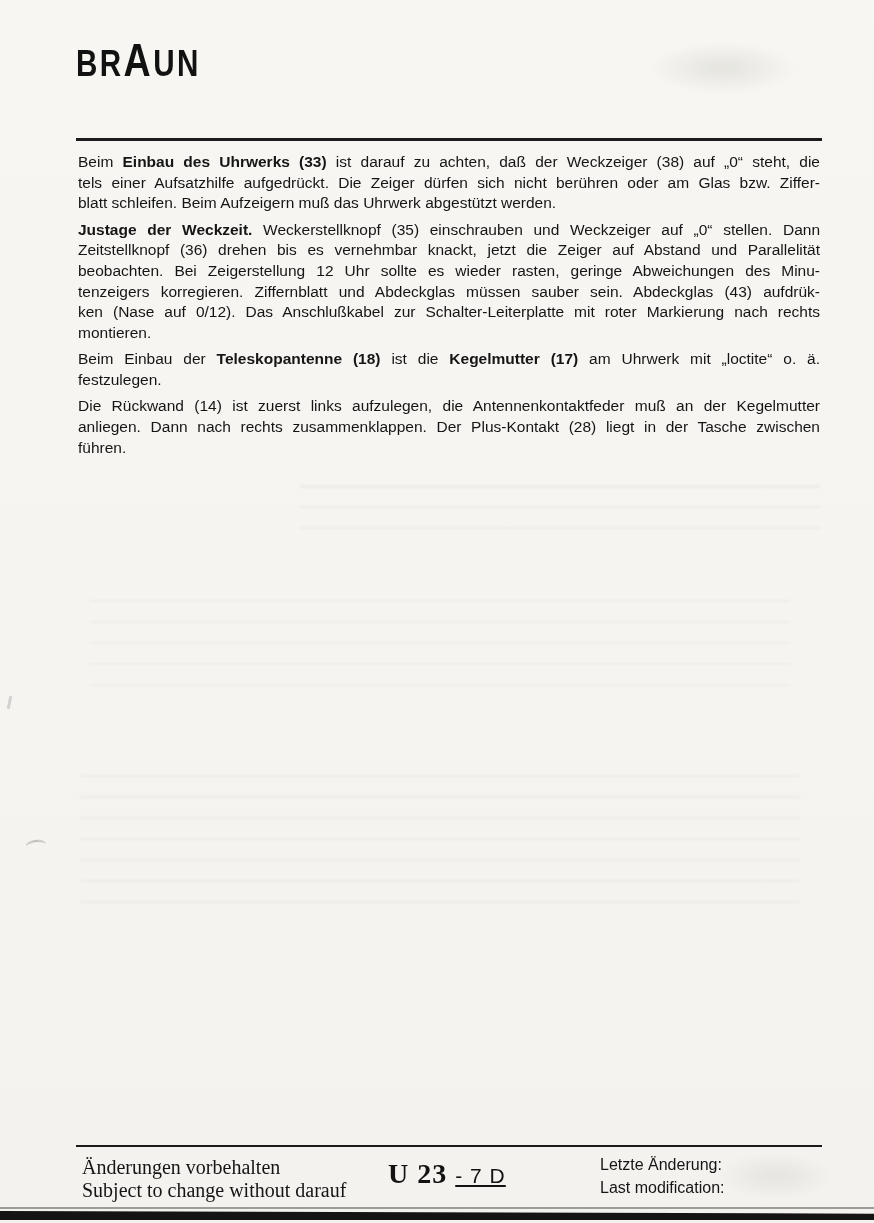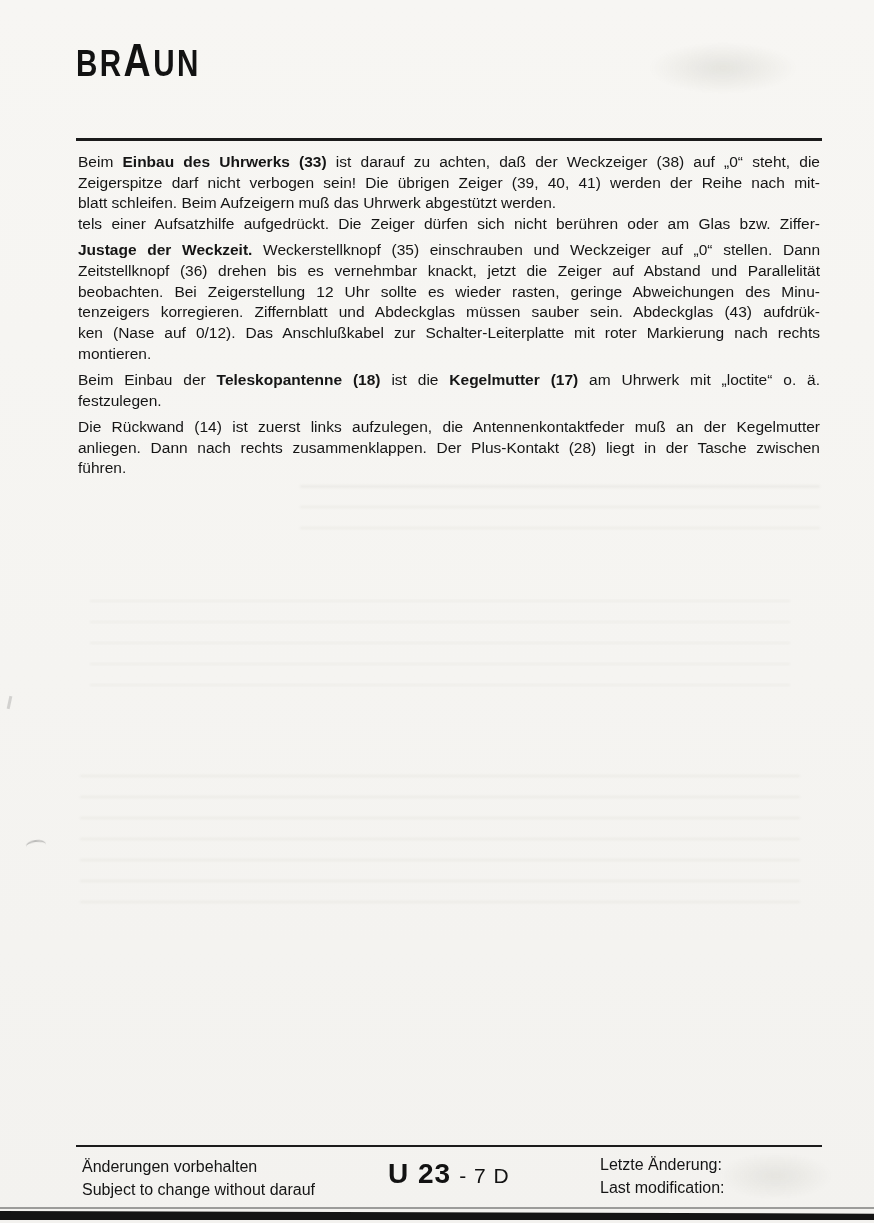--- a/index.html
+++ b/index.html
@@ -29,25 +29,25 @@
   
   .content {
     position:absolute; left:78px; top:152px; width:742px;
     font-size:15.5px; line-height:20.7px; color:#151515;
   }
   .para { margin:0 0 5.5px 0; }
   .line { text-align:justify; text-align-last:justify; }
   .line.last { text-align-last:left; }
   .b { font-weight:700;margin-top:48px; }
   
-  .footer-left  { position:absolute; left:82px;  top:1156px; font-size:16px; line-height:22.5px; color:#151515; }
+  .footer-left  { position:absolute; left:82px;  top:1156px; font-size:20px; line-height:22.5px; color:#151515;font-family:Liberation Serif, serif; }
   .footer-right { position:absolute; left:600px; top:1154px; font-size:16px; line-height:22.5px; color:#151515; }
   .footer-code  { position:absolute; left:388px; top:1158px; display:flex; align-items:baseline; color:#121212; }
-  .code-main   { font-size:28px; font-weight:700; letter-spacing:1px; }
-  .code-suffix { font-size:21px; margin-left:8px; letter-spacing:1px; }
+  .code-main   { font-size:28px; font-weight:700; letter-spacing:1px;font-family:Liberation Serif, serif; }
+  .code-suffix { font-size:21px; margin-left:8px; letter-spacing:1px;text-decoration:underline; }
   
   .bottom-line { position:absolute; left:0; top:1207px; width:874px; height:1.5px; background:rgba(70,70,70,.5); }
   .bottom-bar  { position:absolute; left:0; top:1211px; width:874px; height:9px; background:#141414;
                  clip-path:polygon(0 0, 100% 30%, 100% 100%, 0 100%); }
   
   .artifact { position:absolute; pointer-events:none; }
   .ghost-top {
     left:648px; top:42px; width:150px; height:52px; filter:blur(1px);
     background:radial-gradient(ellipse at center, rgba(110,110,92,.13), rgba(110,110,92,0) 70%);
   }
@@ -73,23 +73,22 @@
 
   <div class="logo"><span class="lg">BR</span><span class="tall">A</span><span class="lg">UN</span></div>
 
   <div class="artifact ghost-top"></div>
 
   <div class="rule rule-top"></div>
 
   <div class="content">
       <div class="para">
         <div class="line"><span>Beim </span><span class="b">Einbau des Uhrwerks (33)</span><span> ist darauf zu achten, daß der Weckzeiger (38) auf „0“ steht, die</span></div>
-        <div class="line"><span>Zeigerspitze darf nicht verbogen sein! Die übrigen Zeiger (39, 40, 41) werden der Reihe nach mit-</span></div>
+        <div class="line"><span>tels einer Aufsatzhilfe aufgedrückt. Die Zeiger dürfen sich nicht berühren oder am Glas bzw. Ziffer-</span></div>
         <div class="line last"><span>blatt schleifen. Beim Aufzeigern muß das Uhrwerk abgestützt werden.</span></div>
-        <div class="line"><span>tels einer Aufsatzhilfe aufgedrückt. Die Zeiger dürfen sich nicht berühren oder am Glas bzw. Ziffer-</span></div>
       </div>
       <div class="para">
         <div class="line"><span class="b">Justage der Weckzeit.</span><span> Weckerstellknopf (35) einschrauben und Weckzeiger auf „0“ stellen. Dann</span></div>
         <div class="line"><span>Zeitstellknopf (36) drehen bis es vernehmbar knackt, jetzt die Zeiger auf Abstand und Parallelität</span></div>
         <div class="line"><span>beobachten. Bei Zeigerstellung 12 Uhr sollte es wieder rasten, geringe Abweichungen des Minu-</span></div>
         <div class="line"><span>tenzeigers korregieren. Ziffernblatt und Abdeckglas müssen sauber sein. Abdeckglas (43) aufdrük-</span></div>
         <div class="line"><span>ken (Nase auf 0/12). Das Anschlußkabel zur Schalter-Leiterplatte mit roter Markierung nach rechts</span></div>
         <div class="line last"><span>montieren.</span></div>
       </div>
       <div class="para">

